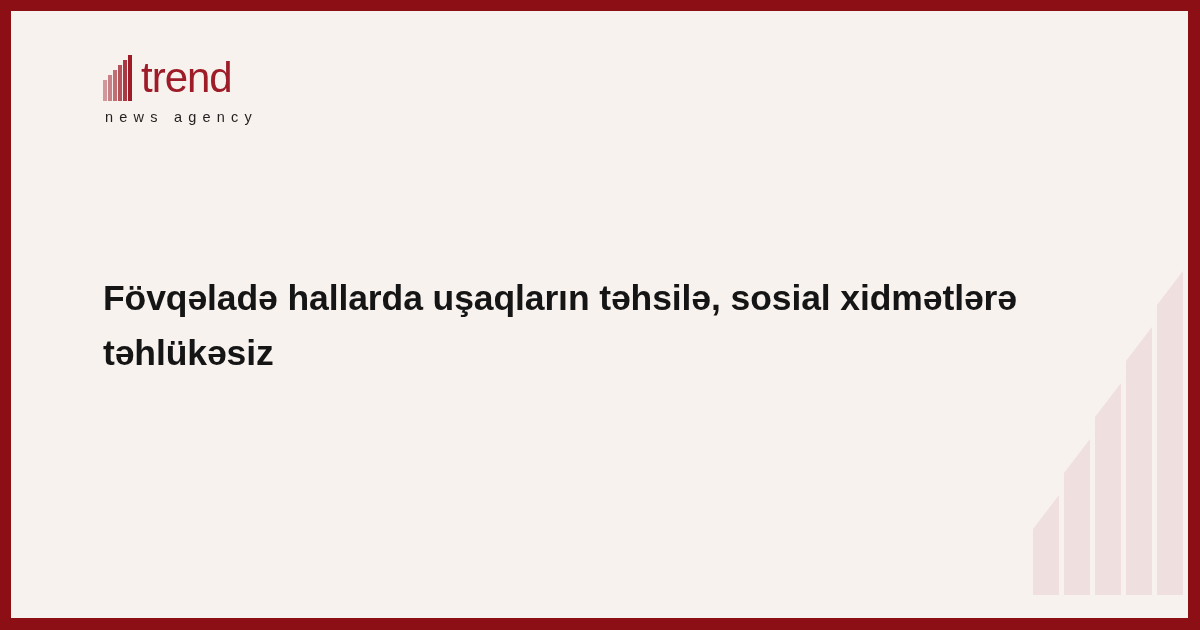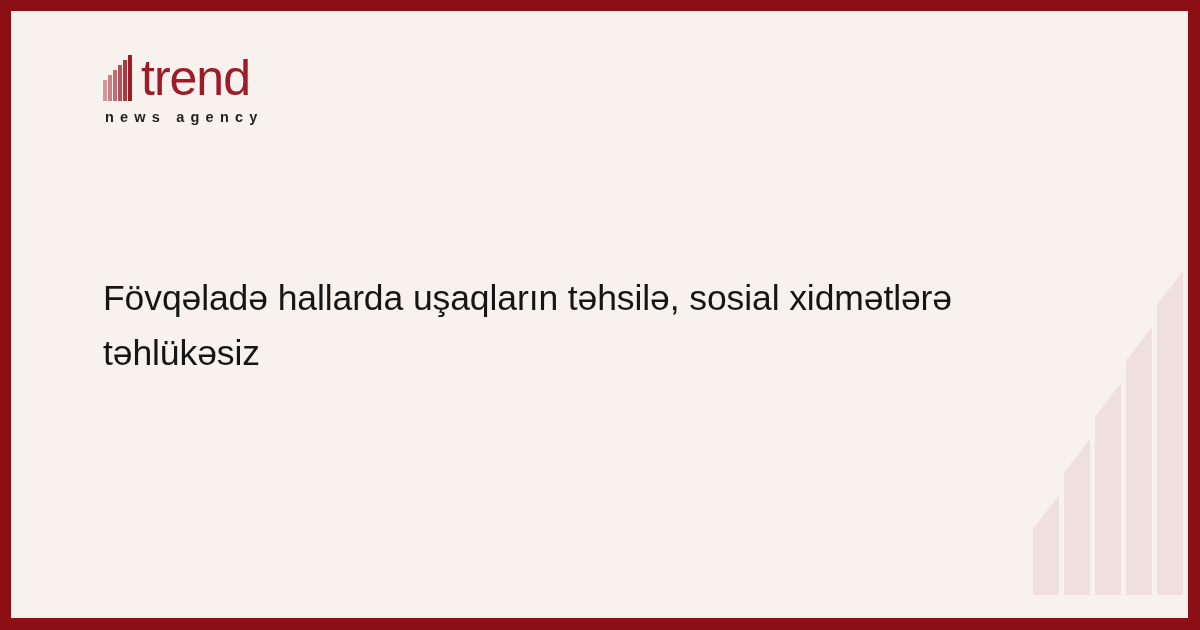--- a/index.html
+++ b/index.html
@@ -85,44 +85,44 @@
   .lb.f1 { left: 0px;  height: 21px; opacity: .42; }
   .lb.f2 { left: 5px;  height: 26px; opacity: .52; }
   .lb.f3 { left: 10px; height: 31px; opacity: .62; }
   .lb.f4 { left: 15px; height: 36px; opacity: .74; }
   .lb.f5 { left: 20px; height: 41px; opacity: .86; }
   .lb.f6 { left: 25px; height: 46px; opacity: 1; }
   #logo-word {
     position: absolute;
     left: 38px;
     bottom: -6px;
-    font-size: 50px;
+    font-size: 42px;
     line-height: 62px;
     font-weight: 400;
     color: #9E1B28;
     letter-spacing: -1px;
   }
   #logo-tagline {
     margin-top: 6px;
     margin-left: 2px;
     font-size: 14.5px;
-    font-weight: 700;
+    font-weight: 400;
     color: #231F20;
     letter-spacing: 6.2px;
   }
 
   
   #headline {
     position: absolute;
     left: 92px;
     top: 236px;
     width: 1000px;
     font-size: 35.5px;
     line-height: 55px;
-    font-weight: 400;
+    font-weight: 700;
     color: #151515;
     letter-spacing: -0.1px;
   }
   #headline .hl-line { display: block; white-space: nowrap; }
 </style>
 </head>
 <body>
 
 <div id="share-card">
   <div id="card-inner">

